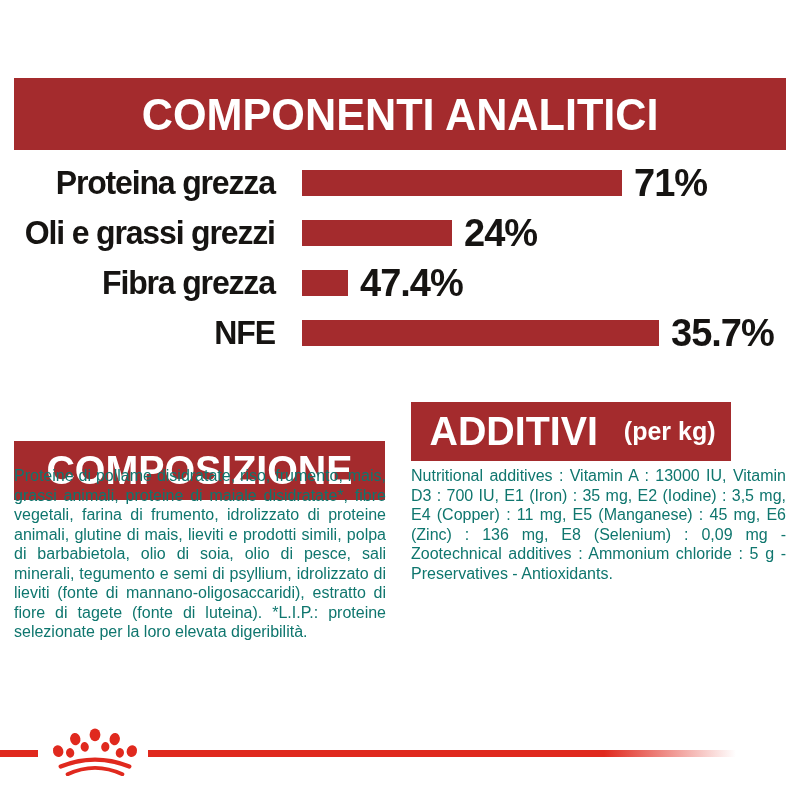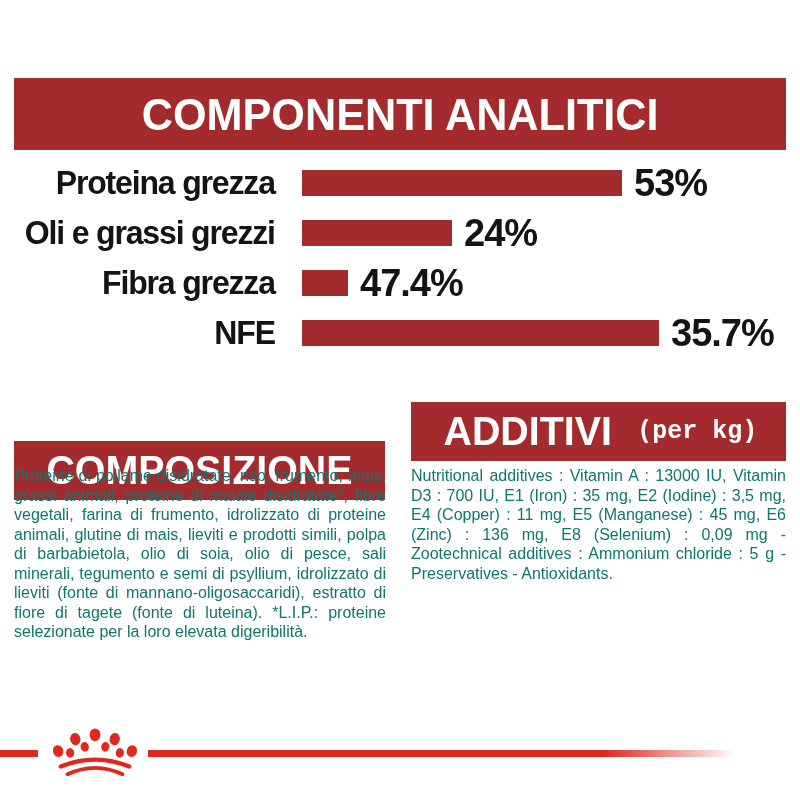--- a/index.html
+++ b/index.html
@@ -42,24 +42,23 @@
     height:59px;background:#A42B2D;color:#ffffff;
     display:flex;align-items:center;justify-content:center;
   }
   .section-banner .big{
     font-size:41px;font-weight:bold;line-height:1;transform:scaleX(0.96);
     white-space:nowrap;
   }
   .section-banner .small{
     font-size:25px;font-weight:bold;line-height:1;margin-left:22px;
     white-space:nowrap;
-    font-family:Liberation Mono, monospace;
   }
   .banner-left{left:14px;top:402px;width:371px;margin-top:39px;}
-  .banner-right{left:411px;top:402px;width:375px;}
+  .banner-right{left:411px;top:402px;width:320px;}
 
   
   .body-col{
     font-size:16px;line-height:19.5px;color:#0f766e;
     text-align:justify;letter-spacing:0px;
   }
   .body-left{left:14px;top:466px;width:372px;}
   .body-right{left:411px;top:466px;width:375px;}
 
   
@@ -75,21 +74,21 @@
 
 <div class="abs title-banner">
   <span class="title-text">COMPONENTI ANALITICI</span>
 </div>
 
 <div class="abs chart">
     <div class="bar-row">
       <div class="bar-label">Proteina grezza</div>
       <div class="bar-area">
         <div class="bar" style="width: 320px; background: rgb(164, 43, 45);"></div>
-        <div class="bar-value">53%</div>
+        <div class="bar-value">71%</div>
       </div>
     </div>
     <div class="bar-row">
       <div class="bar-label">Oli e grassi grezzi</div>
       <div class="bar-area">
         <div class="bar" style="width: 150px; background: rgb(164, 43, 45);"></div>
         <div class="bar-value">24%</div>
       </div>
     </div>
     <div class="bar-row">

